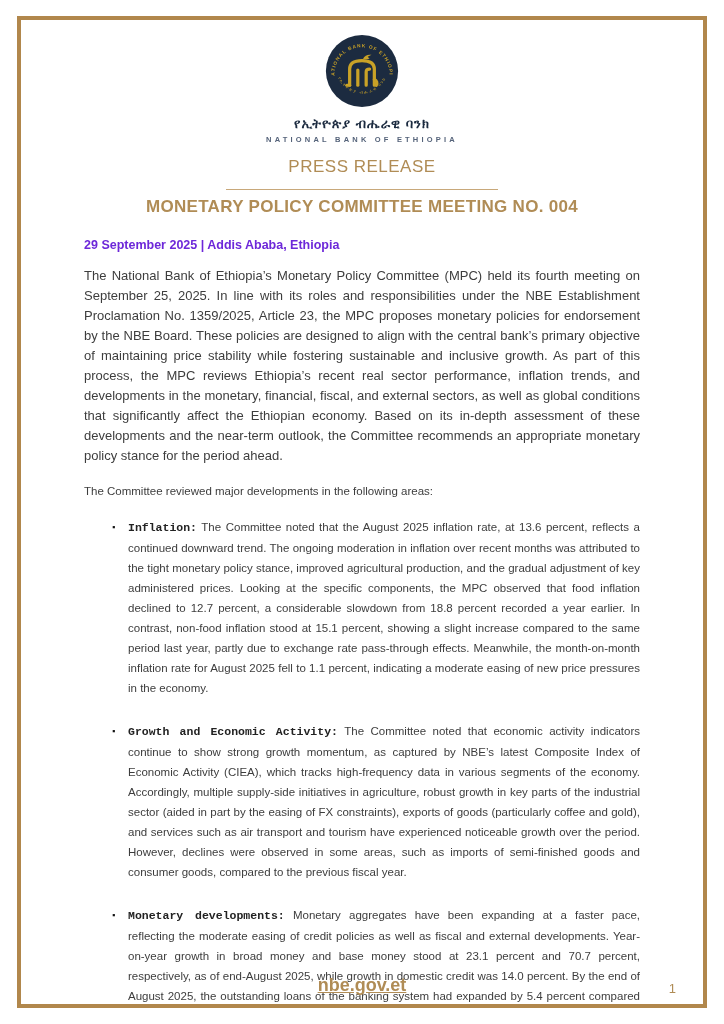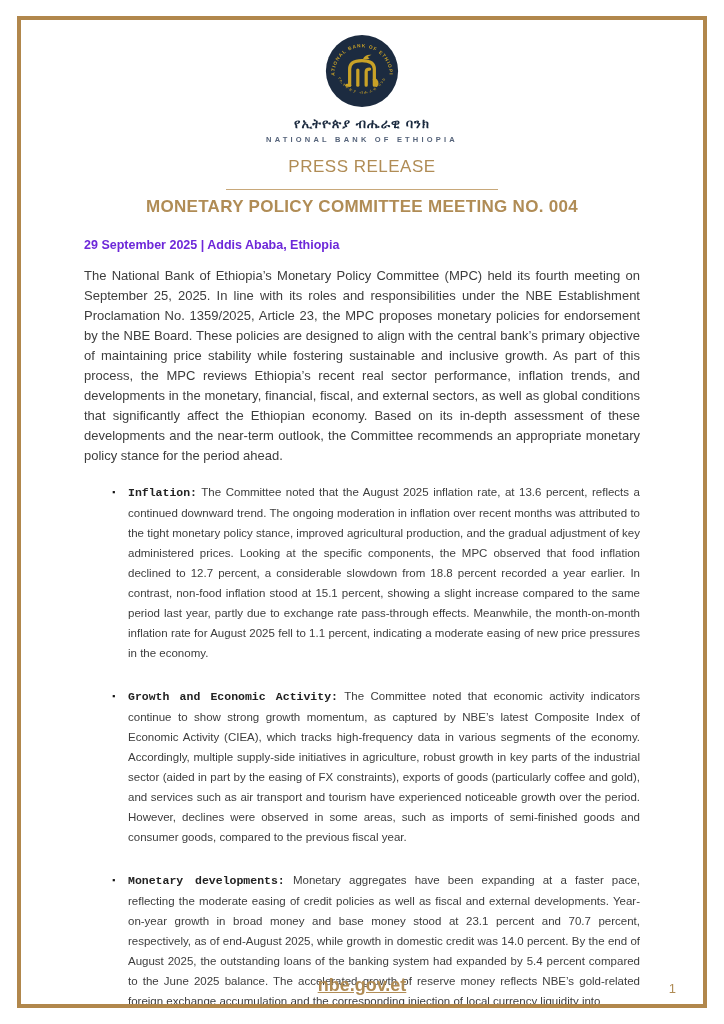--- a/index.html
+++ b/index.html
@@ -131,20 +131,21 @@
     <div class="org-english">NATIONAL BANK OF ETHIOPIA</div>
     <div class="kicker">PRESS RELEASE</div>
     <div class="rule"></div>
     <div class="doc-title">MONETARY POLICY COMMITTEE MEETING NO. 004</div>
   </div>
 
   <p class="dateline">29 September 2025 | Addis Ababa, Ethiopia</p>
 
   <p class="para">The National Bank of Ethiopia’s Monetary Policy Committee (MPC) held its fourth meeting on September 25, 2025. In line with its roles and responsibilities under the NBE Establishment Proclamation No. 1359/2025, Article 23, the MPC proposes monetary policies for endorsement by the NBE Board. These policies are designed to align with the central bank’s primary objective of maintaining price stability while fostering sustainable and inclusive growth. As part of this process, the MPC reviews Ethiopia’s recent real sector performance, inflation trends, and developments in the monetary, financial, fiscal, and external sectors, as well as global conditions that significantly affect the Ethiopian economy. Based on its in-depth assessment of these developments and the near-term outlook, the Committee recommends an appropriate monetary policy stance for the period ahead.</p>
 
+  <p class="intro">The Committee reviewed major developments in the following areas:</p>
 
   <ul class="bullets">
     <li>
       <span class="marker">▪</span><b>Inflation:</b><span> The Committee noted that the August 2025 inflation rate, at 13.6 percent, reflects a continued downward trend. The ongoing moderation in inflation over recent months was attributed to the tight monetary policy stance, improved agricultural production, and the gradual adjustment of key administered prices. Looking at the specific components, the MPC observed that food inflation declined to 12.7 percent, a considerable slowdown from 18.8 percent recorded a year earlier. In contrast, non-food inflation stood at 15.1 percent, showing a slight increase compared to the same period last year, partly due to exchange rate pass-through effects. Meanwhile, the month-on-month inflation rate for August 2025 fell to 1.1 percent, indicating a moderate easing of new price pressures in the economy.</span>
     </li>
     <li>
       <span class="marker">▪</span><b>Growth and Economic Activity:</b><span> The Committee noted that economic activity indicators continue to show strong growth momentum, as captured by NBE’s latest Composite Index of Economic Activity (CIEA), which tracks high-frequency data in various segments of the economy. Accordingly, multiple supply-side initiatives in agriculture, robust growth in key parts of the industrial sector (aided in part by the easing of FX constraints), exports of goods (particularly coffee and gold), and services such as air transport and tourism have experienced noticeable growth over the period. However, declines were observed in some areas, such as imports of semi-finished goods and consumer goods, compared to the previous fiscal year.</span>
     </li>
     <li>
       <span class="marker">▪</span><b>Monetary developments:</b><span> Monetary aggregates have been expanding at a faster pace, reflecting the moderate easing of credit policies as well as fiscal and external developments. Year-on-year growth in broad money and base money stood at 23.1 percent and 70.7 percent, respectively, as of end-August 2025, while growth in domestic credit was 14.0 percent. By the end of August 2025, the outstanding loans of the banking system had expanded by 5.4 percent compared to the June 2025 balance. The accelerated growth of reserve money reflects NBE’s gold-related foreign exchange accumulation and the corresponding injection of local currency liquidity into</span>

